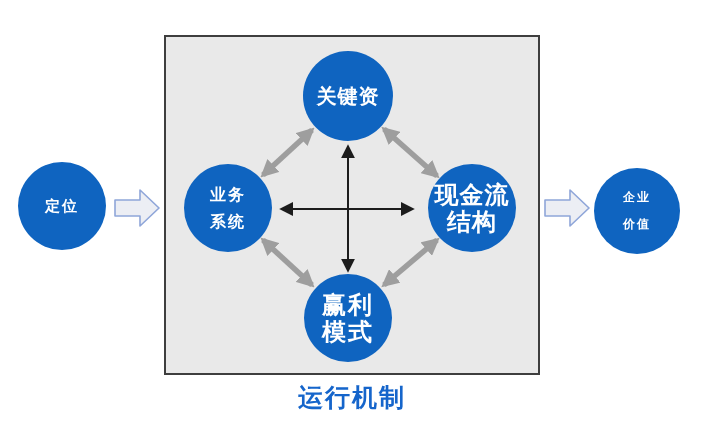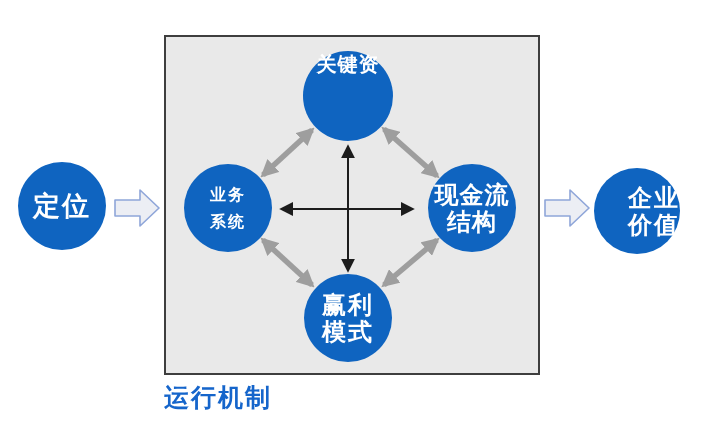--- a/index.html
+++ b/index.html
@@ -13,38 +13,38 @@
     border:2px solid var(--box-border,#3e3e3e);z-index:1;
   }
   .overlay{position:absolute;left:0;top:0;width:704px;height:438px;z-index:2;pointer-events:none;}
   .circle{
     position:absolute;border-radius:50%;background:var(--node-blue,#0f64c0);
     color:var(--node-text,#ffffff);display:flex;flex-direction:column;
     align-items:center;justify-content:center;text-align:center;
     font-weight:bold;z-index:3;letter-spacing:1px;
   }
   .circle span{display:block;}
-  #c-pos   {left:18px; top:162px;width:88px;height:88px;font-size:27px;letter-spacing:2px;justify-content:center;}
-  #c-top   {left:303px;top:51px; width:90px;height:90px;font-size:20px;line-height:27px;justify-content:space-between;}
+  #c-pos   {left:18px; top:162px;width:88px;height:88px;font-size:15px;letter-spacing:2px;justify-content:center;}
+  #c-top   {left:303px;top:51px; width:90px;height:90px;font-size:20px;line-height:27px;}
   #c-left  {left:184px;top:164px;width:88px;height:88px;font-size:16px;line-height:27px;letter-spacing:2px;}
   #c-right {left:428px;top:164px;width:88px;height:88px;font-size:24px;line-height:27px;}
   #c-bottom{left:304px;top:274px;width:88px;height:88px;font-size:24px;line-height:27px;letter-spacing:2px;}
-  #c-val   {left:594px;top:168px;width:86px;height:86px;font-size:24px;line-height:27px;letter-spacing:2px;align-items:flex-end;}
+  #c-val   {left:594px;top:168px;width:86px;height:86px;font-size:12px;line-height:27px;letter-spacing:2px;}
   .block-arrow{position:absolute;z-index:2;}
   #ba-left {left:114px;top:189px;}
   #ba-right{left:544px;top:189px;}
   .block-arrow polygon{
     fill:var(--block-arrow-fill,#eceef4);
     stroke:var(--block-arrow-border,#8fa6d9);
     stroke-width:1.6;stroke-linejoin:round;
   }
   .gray-line{stroke:var(--gray-arrow,#9e9e9e);stroke-width:5.5;}
   .black-line{stroke:var(--black-arrow,#1c1c1c);stroke-width:2;}
   .box-label{
-    position:absolute;left:164px;top:381px;width:376px;text-align:left;
+    position:absolute;left:164px;top:381px;width:376px;text-align:center;
     font-size:25px;font-weight:bold;color:var(--label-blue,#1565cb);
     letter-spacing:2px;z-index:2;
   }
 </style>
 </head>
 <body>
 
 <div class="canvas">
 
   <div class="circle" id="c-pos">

